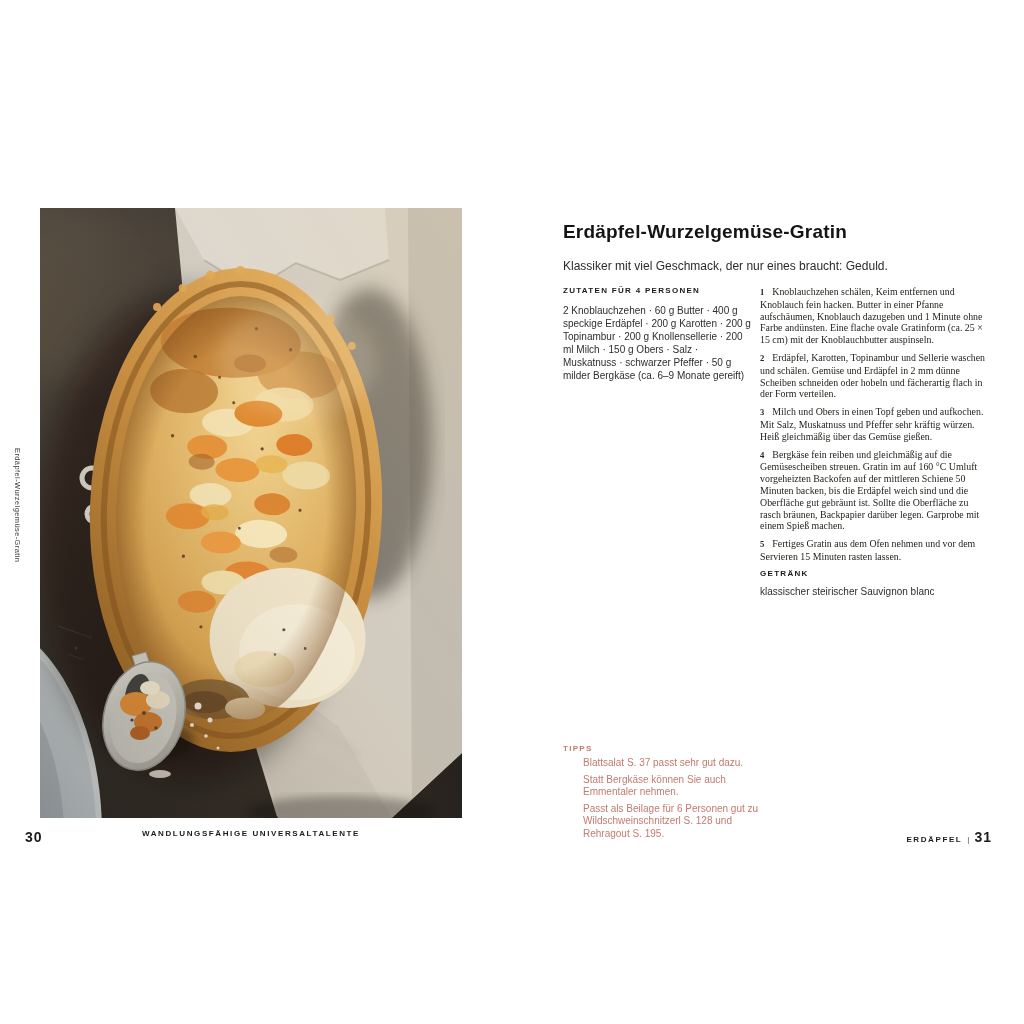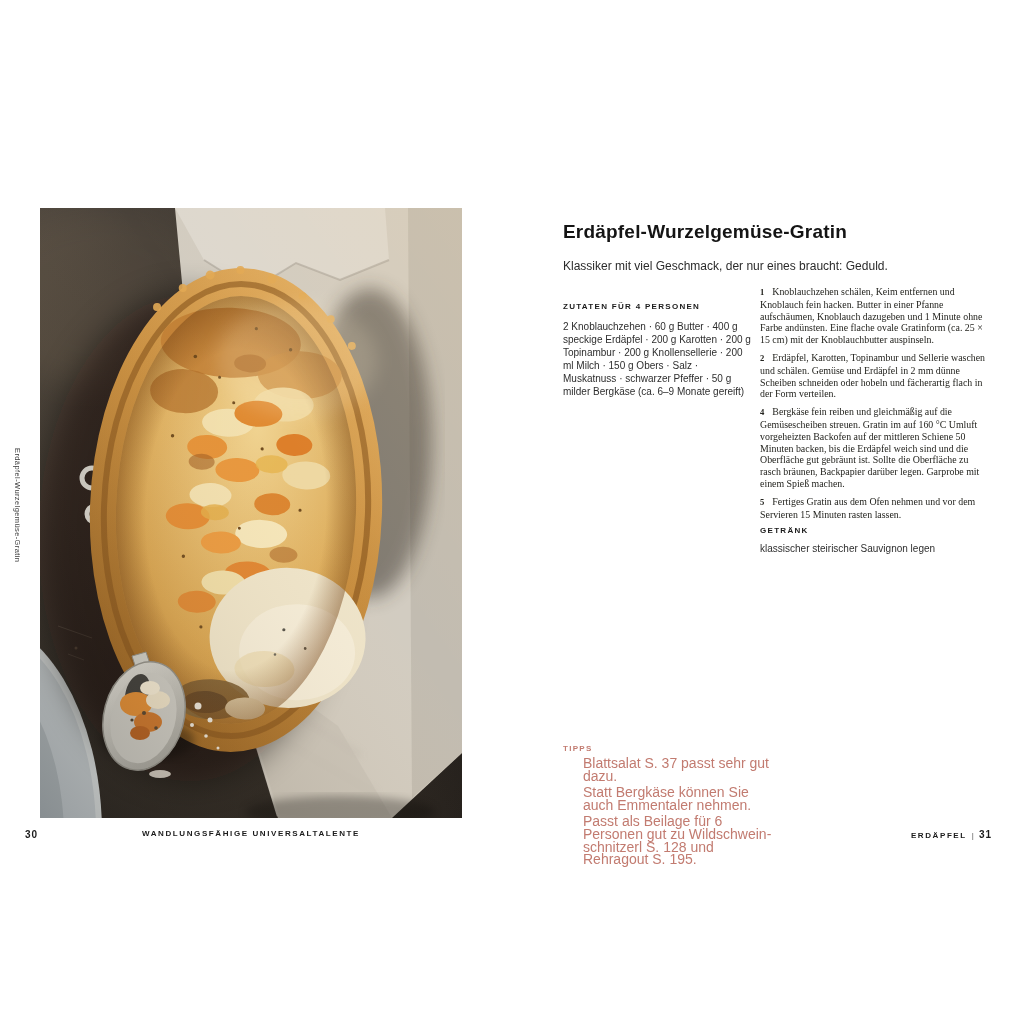--- a/index.html
+++ b/index.html
@@ -6,47 +6,47 @@
   html,body { width:1024px; height:1024px; background:#ffffff;
     font-family:"Liberation Sans", sans-serif; color:#2c2c2a; }
   .abs { position:absolute; }
 
   
   .photo-wrap { left:40px; top:208px; width:422px; height:610px; overflow:hidden; }
   .vertical-caption { left:13px; top:448px; writing-mode:vertical-rl;
     font-size:7.5px; letter-spacing:.4px; color:#3c3c3c; }
 
   
-  .footer-num { font-size:10px; font-weight:bold; letter-spacing:1px; color:#1b1b1b; }
+  .footer-num { font-size:14px; font-weight:bold; letter-spacing:1px; color:#1b1b1b; }
   .footer-left-num { left:25px; top:829px; }
   .footer-chapter-left { left:40px; top:829px; width:422px; text-align:center;
     font-size:8px; font-weight:bold; letter-spacing:1.6px; color:#1b1b1b; }
   .footer-right { right:32px; top:829px; font-size:8px;
     font-weight:bold; letter-spacing:1.6px; color:#1b1b1b; }
   .footer-right .sep { font-weight:normal; color:#555; margin:0 5px; letter-spacing:0; }
 
   
   .title { left:563px; top:221px; width:430px; font-size:19px; font-weight:bold;
     letter-spacing:.2px; color:#141414; }
   .subtitle { left:563px; top:259px; width:430px; font-size:12px; color:#2b2b2b; }
 
   .kicker { font-size:8px; font-weight:bold; letter-spacing:1.3px; color:#1b1b1b; }
-  .col-left { left:563px; top:286px; width:188px;margin-top:16px; }
+  .col-left { left:563px; top:286px; width:188px; }
   .col-left .ingredients { margin-top:10px; font-size:10px; line-height:12.9px; color:#2e2e2e; }
 
   .col-right { left:760px; top:286px; width:226px; }
   .step { font-family:"Liberation Serif", serif; font-size:9.9px; line-height:11.8px;
     color:#24241f; margin-bottom:6px; }
   .step-num { font-weight:bold; font-size:8.6px; margin-right:8px; }
   .drink { }
   .drink-text { margin-top:8px; font-size:10px; color:#2e2e2e; }
 
   .tips { left:563px; top:744px; width:212px; }
   .tips .kicker { color:#c27b70; }
-  .tips p { margin-top:4px; font-size:14px; line-height:12.6px; color:#c27b70;padding-left:20px; }
+  .tips p { margin-top:4px; font-size:10px; line-height:12.6px; color:#c27b70;padding-left:20px; }
 </style>
 </head>
 <body>
 
 <div>
 
   <div class="abs vertical-caption">Erdäpfel-Wurzelgemüse-Gratin</div>
 
   <div class="abs photo-wrap" role="img" aria-label="Oval golden-brown potato and root vegetable gratin in a dish on a dark table, with a cream linen napkin, a vintage silver spoon holding a serving, and the edge of a white plate">
     <svg width="422" height="610" viewBox="0 0 422 610" xmlns="http://www.w3.org/2000/svg">
@@ -242,26 +242,27 @@
   <p class="abs subtitle">Klassiker mit viel Geschmack, der nur eines braucht: Geduld.</p>
 
   <div class="abs col-left">
     <div class="kicker">ZUTATEN FÜR 4 PERSONEN</div>
     <p class="ingredients">2 Knoblauchzehen · 60 g Butter · 400 g speckige Erdäpfel · 200 g Karotten · 200 g Topinambur · 200 g Knollensellerie · 200 ml Milch · 150 g Obers · Salz · Muskatnuss · schwarzer Pfeffer · 50 g milder Bergkäse (ca. 6–9 Monate gereift)</p>
   </div>
 
   <div class="abs col-right">
     <p class="step"><span class="step-num">1</span><span>Knoblauchzehen schälen, Keim entfernen und Knoblauch fein hacken. Butter in einer Pfanne aufschäumen, Knoblauch dazugeben und 1 Minute ohne Farbe andünsten. Eine flache ovale Gratin­form (ca. 25 × 15 cm) mit der Knoblauchbutter auspinseln.</span></p>
     <p class="step"><span class="step-num">2</span><span>Erdäpfel, Karotten, Topinambur und Sellerie waschen und schälen. Gemüse und Erdäpfel in 2 mm dünne Scheiben schneiden oder hobeln und fächerartig flach in der Form verteilen.</span></p>
+    <p class="step"><span class="step-num">3</span><span>Milch und Obers in einen Topf geben und aufkochen. Mit Salz, Muskatnuss und Pfeffer sehr kräftig würzen. Heiß gleichmäßig über das Gemü­se gießen.</span></p>
     <p class="step"><span class="step-num">4</span><span>Bergkäse fein reiben und gleichmäßig auf die Gemüsescheiben streuen. Gratin im auf 160 °C Umluft vorgeheizten Backofen auf der mittleren Schiene 50 Minuten backen, bis die Erdäpfel weich sind und die Oberfläche gut gebräunt ist. Sollte die Oberfläche zu rasch bräunen, Backpa­pier darüber legen. Garprobe mit einem Spieß machen.</span></p>
     <p class="step"><span class="step-num">5</span><span>Fertiges Gratin aus dem Ofen nehmen und vor dem Servieren 15 Minuten rasten lassen.</span></p>
 
     <div class="drink">
       <div class="kicker">GETRÄNK</div>
-      <p class="drink-text">klassischer steirischer Sauvignon legen</p>
+      <p class="drink-text">klassischer steirischer Sauvignon blanc</p>
     </div>
   </div>
 
   <div class="abs tips">
     <div class="kicker">TIPPS</div>
     <p>Blattsalat S. 37 passt sehr gut dazu.</p>
     <p>Statt Bergkäse können Sie auch Emmentaler nehmen.</p>
     <p>Passt als Beilage für 6 Personen gut zu Wildschwein­schnitzerl S. 128 und Rehragout S. 195.</p>
   </div>
 

